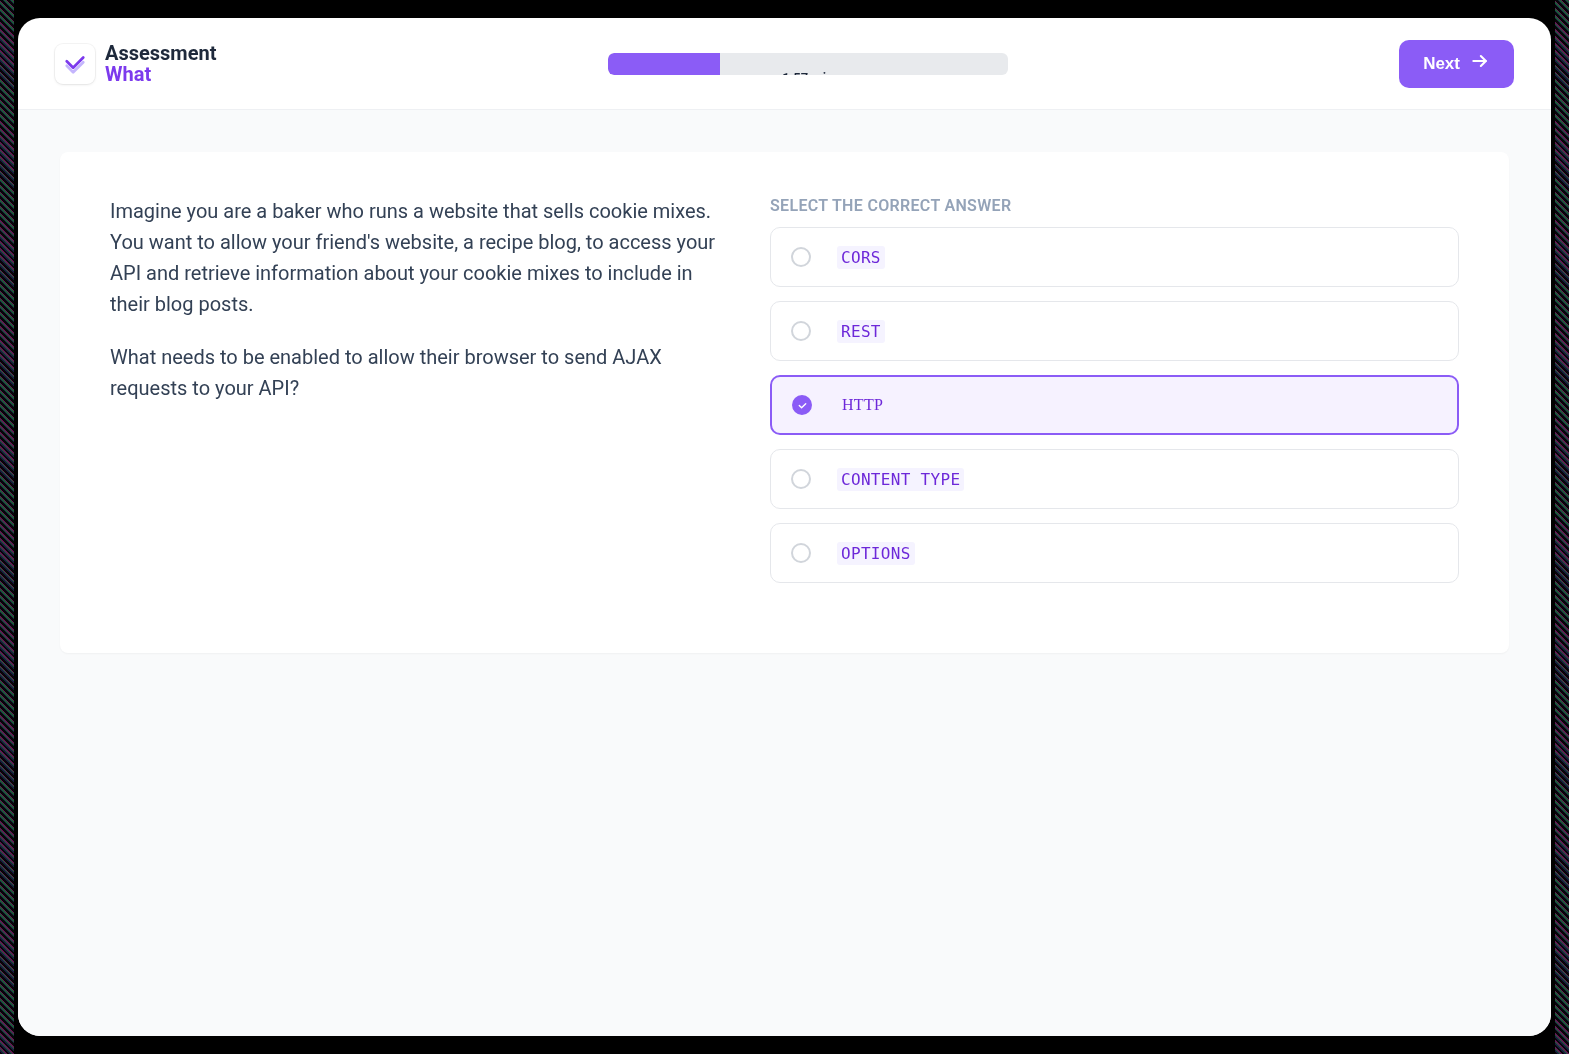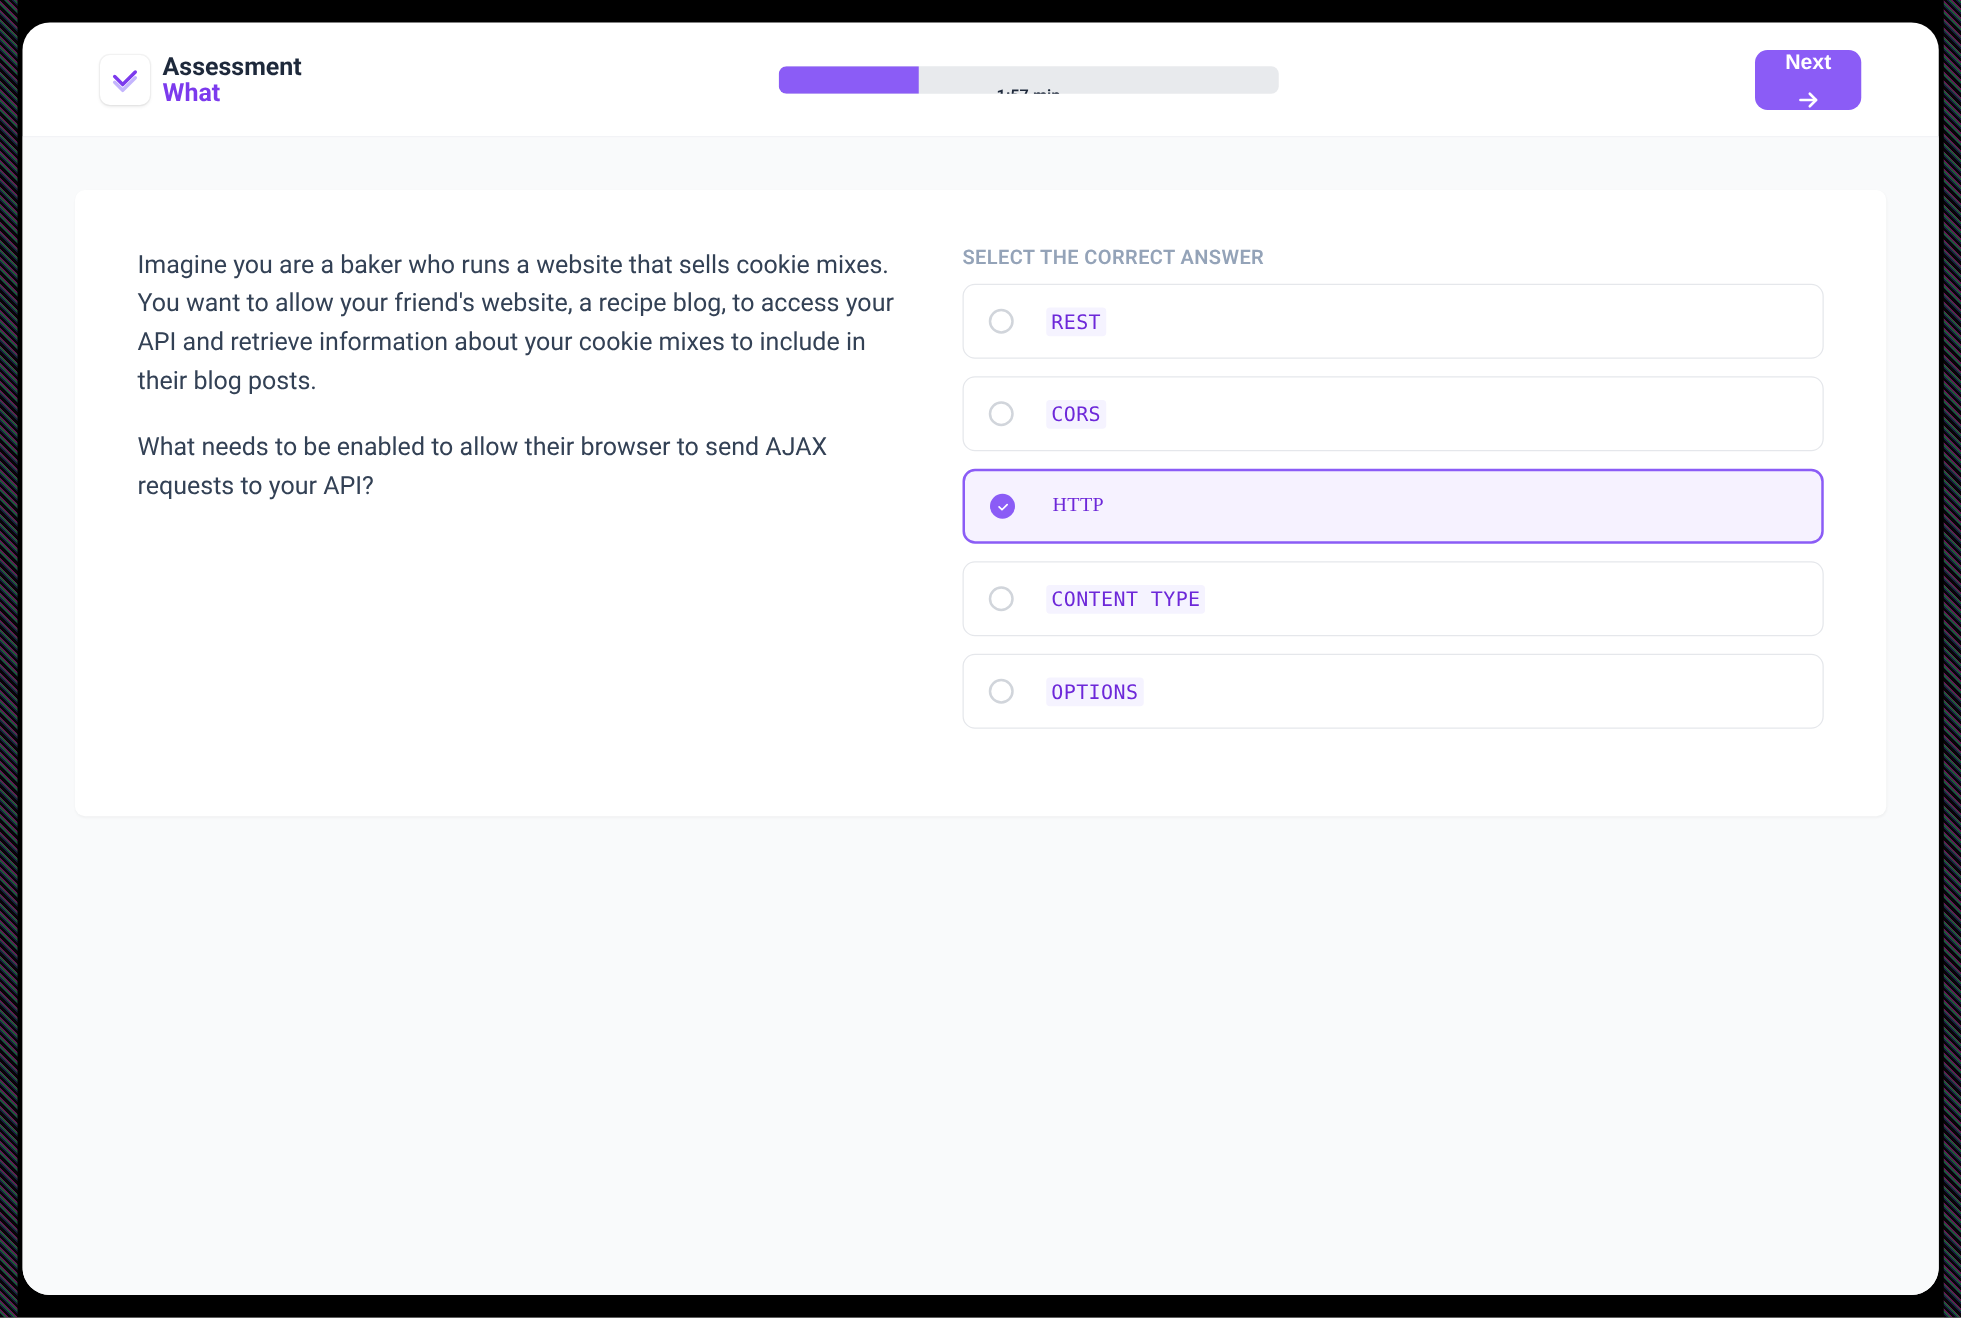--- a/index.html
+++ b/index.html
@@ -25,21 +25,21 @@
     height: 100%;
     display: flex;
     flex-direction: column;
     overflow: hidden;
   }
   .header {
     height: 92px;
     border-bottom: 1px solid #eef0f3;
     display: flex;
     align-items: center;
-    padding: 0 62px;
+    padding: 0 37px;
     gap: 20px;
   }
   .brand {
     display: flex;
     align-items: center;
     gap: 10px;
     flex: 0 0 auto;
   }
   .brand-icon {
     width: 40px;
@@ -89,21 +89,20 @@
     border: none;
     border-radius: 10px;
     padding: 0 24px;
     height: 48px;
     font-size: 17px;
     font-weight: 600;
     display: flex;
     align-items: center;
     gap: 10px;
     cursor: pointer;
-    flex-direction: column;
   }
   .next-btn svg { stroke: #fff; }
 
   .body {
     flex: 1;
     background: #f9fafb;
     padding: 42px;
   }
   .card {
     background: #fff;
@@ -232,25 +231,25 @@
         <div class="question-col">
           <p>Imagine you are a baker who runs a website that sells cookie mixes. You want to allow your friend's website, a recipe blog, to access your API and retrieve information about your cookie mixes to include in their blog posts.</p>
           <p>What needs to be enabled to allow their browser to send AJAX requests to your API?</p>
         </div>
 
         <div class="answers-col">
           <div class="answers-heading">SELECT THE CORRECT ANSWER</div>
           <div id="options-mount">
               <div class="option">
                 <div class="radio"></div>
+                <span class="option-label">CORS</span>
+              </div>
+              <div class="option">
+                <div class="radio"></div>
                 <span class="option-label">REST</span>
-              </div>
-              <div class="option">
-                <div class="radio"></div>
-                <span class="option-label">CORS</span>
               </div>
               <div class="option selected">
                 <div class="radio">
                   <svg width="11" height="11" viewBox="0 0 24 24" fill="none">
                     <polyline points="5 12 10 17 19 8" stroke="#fff" stroke-width="3" stroke-linecap="round" stroke-linejoin="round"></polyline>
                   </svg>
                 </div>
                 <span class="option-label">HTTP</span>
               </div>
               <div class="option">

